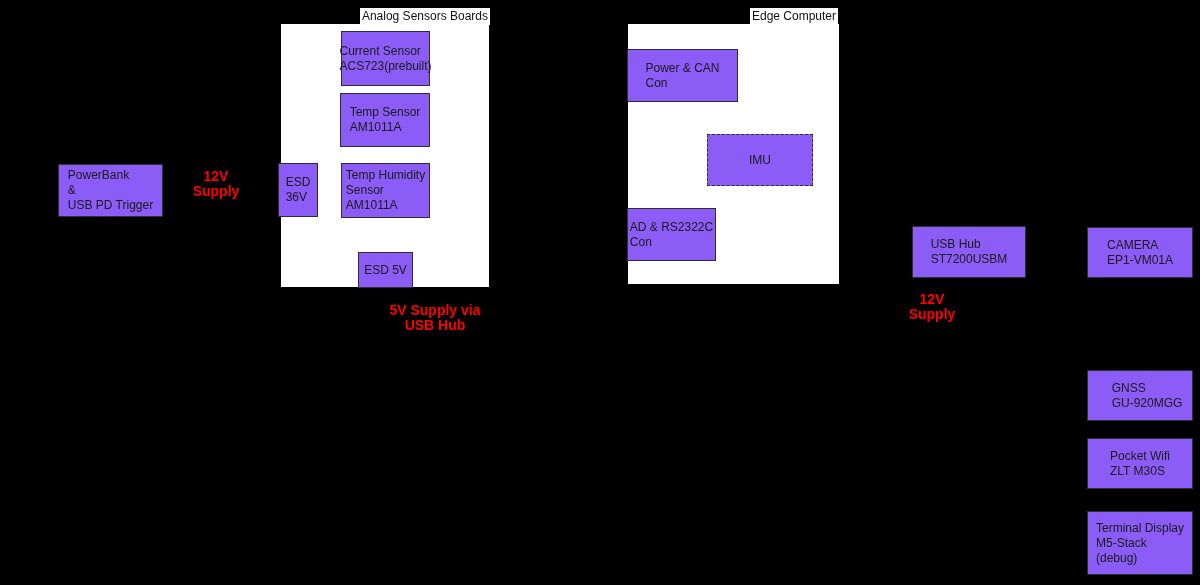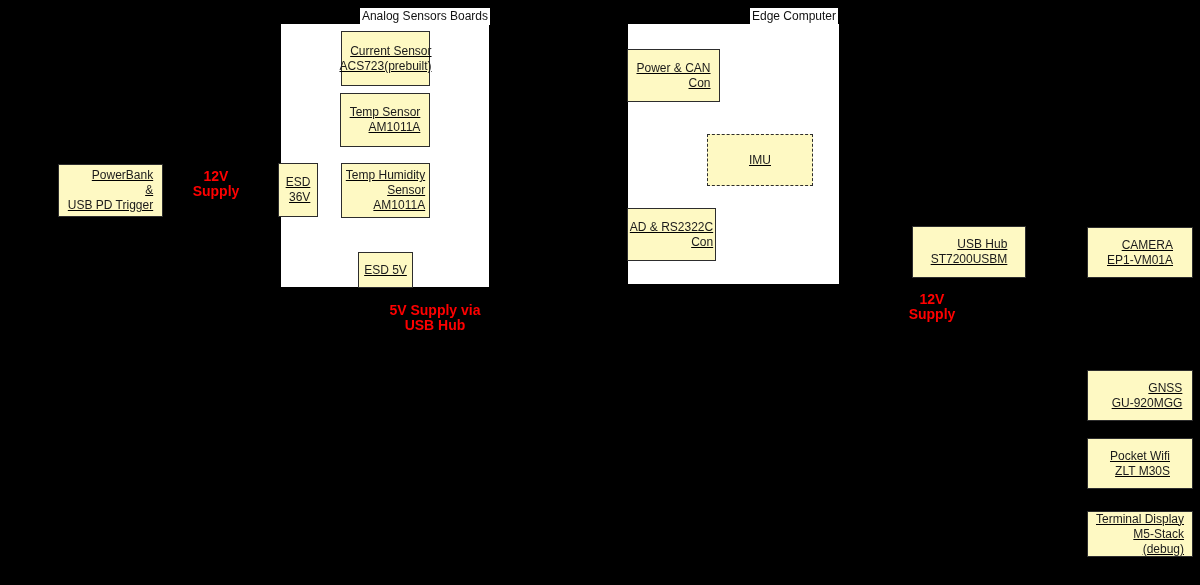--- a/index.html
+++ b/index.html
@@ -8,51 +8,51 @@
     font-family:"Liberation Sans", sans-serif;overflow:hidden;
   }
   .group{
     position:absolute;background:#ffffff;border:1px solid #000000;box-sizing:border-box;
   }
   .group-label{
     position:absolute;background:#ffffff;color:#111111;font-size:12px;line-height:15px;
     padding:1px 2px;white-space:nowrap;
   }
   .node{
-    position:absolute;background:#fef9c3;border:1px solid #2d2d2d;box-sizing:border-box;
-    display:flex;align-items:center;justify-content:center;text-align:right;text-decoration:underline;
+    position:absolute;background:#8b5cf6;border:1px solid #2d2d2d;box-sizing:border-box;
+    display:flex;align-items:center;justify-content:center;text-align:left;
   }
   .node-text{
     font-size:12px;line-height:1.25;color:#1a1a1a;white-space:pre-line;display:block;
   }
   .node.dashed{border:1px dashed #2d2d2d;}
   .supply-label{
     position:absolute;color:#ff0000;font-size:14px;font-weight:bold;line-height:1.05;
     text-align:center;white-space:pre-line;
   }
   
   .box-powerbank{left:58px;top:164px;width:105px;height:53px;}
   .grp-analog{left:280px;top:23px;width:210px;height:265px;}
   .lbl-analog{right:710px;top:8px;}
   .box-current{left:341px;top:31px;width:89px;height:55px;}
   .box-tempsensor{left:340px;top:93px;width:90px;height:54px;}
   .box-esd36{left:278px;top:163px;width:40px;height:54px;}
   .box-temphum{left:341px;top:163px;width:89px;height:55px;}
   .box-esd5{left:358px;top:252px;width:55px;height:36px;}
   .grp-edge{left:627px;top:23px;width:213px;height:262px;}
   .lbl-edge{right:362px;top:8px;}
-  .box-powercan{left:627px;top:49px;width:93px;height:53px;}
+  .box-powercan{left:627px;top:49px;width:111px;height:53px;}
   .box-imu{left:707px;top:134px;width:106px;height:52px;}
   .box-adrs{left:627px;top:208px;width:89px;height:53px;}
   .box-usbhub{left:912px;top:226px;width:114px;height:52px;}
   .box-camera{left:1087px;top:227px;width:106px;height:51px;}
   .box-mic{left:1087px;top:297px;width:106px;height:51px;}
   .box-gnss{left:1087px;top:370px;width:106px;height:51px;padding-left:14px;}
   .box-pocketwifi{left:1087px;top:438px;width:106px;height:51px;}
-  .box-terminal{left:1087px;top:511px;width:106px;height:46px;}
+  .box-terminal{left:1087px;top:511px;width:106px;height:64px;}
   .sup-left{left:181px;top:169px;width:70px;}
   .sup-usb{left:389px;top:303px;width:92px;}
   .sup-right{left:897px;top:292px;width:70px;}
 </style>
 </head>
 <body>
 
 <div class="canvas">
 
   <div class="node box-powerbank">

